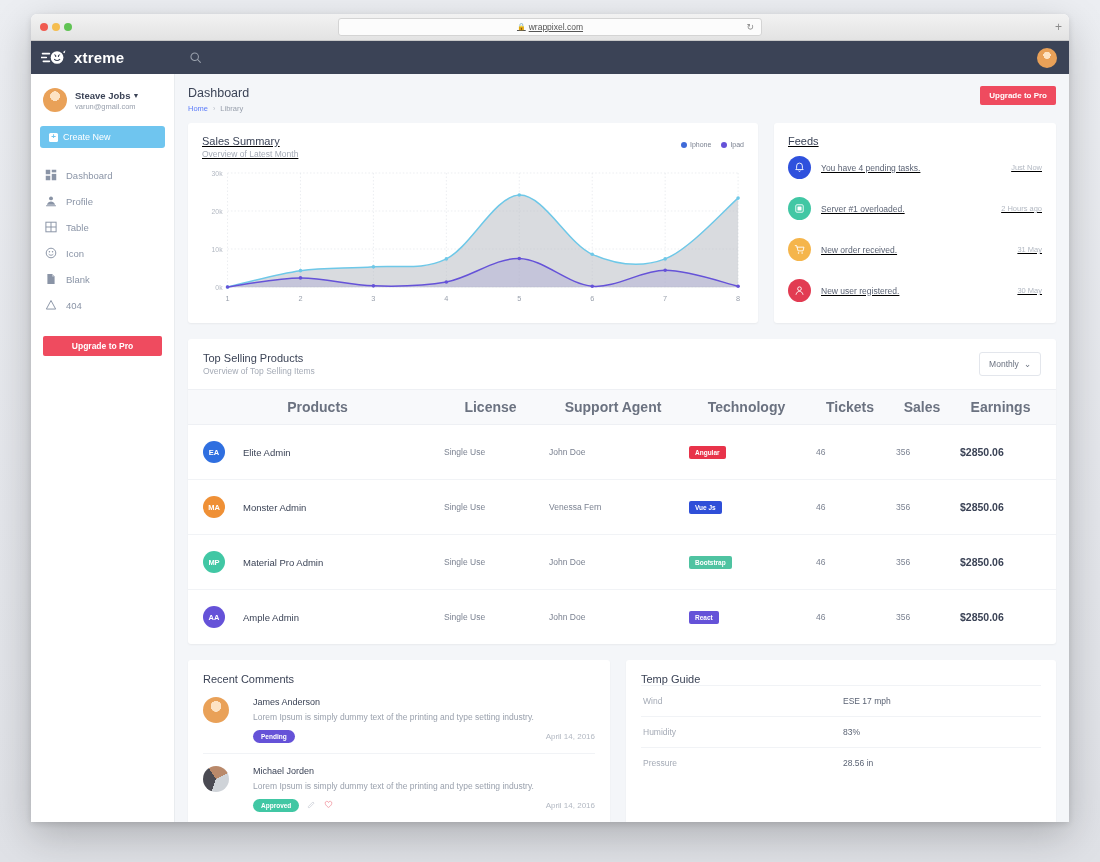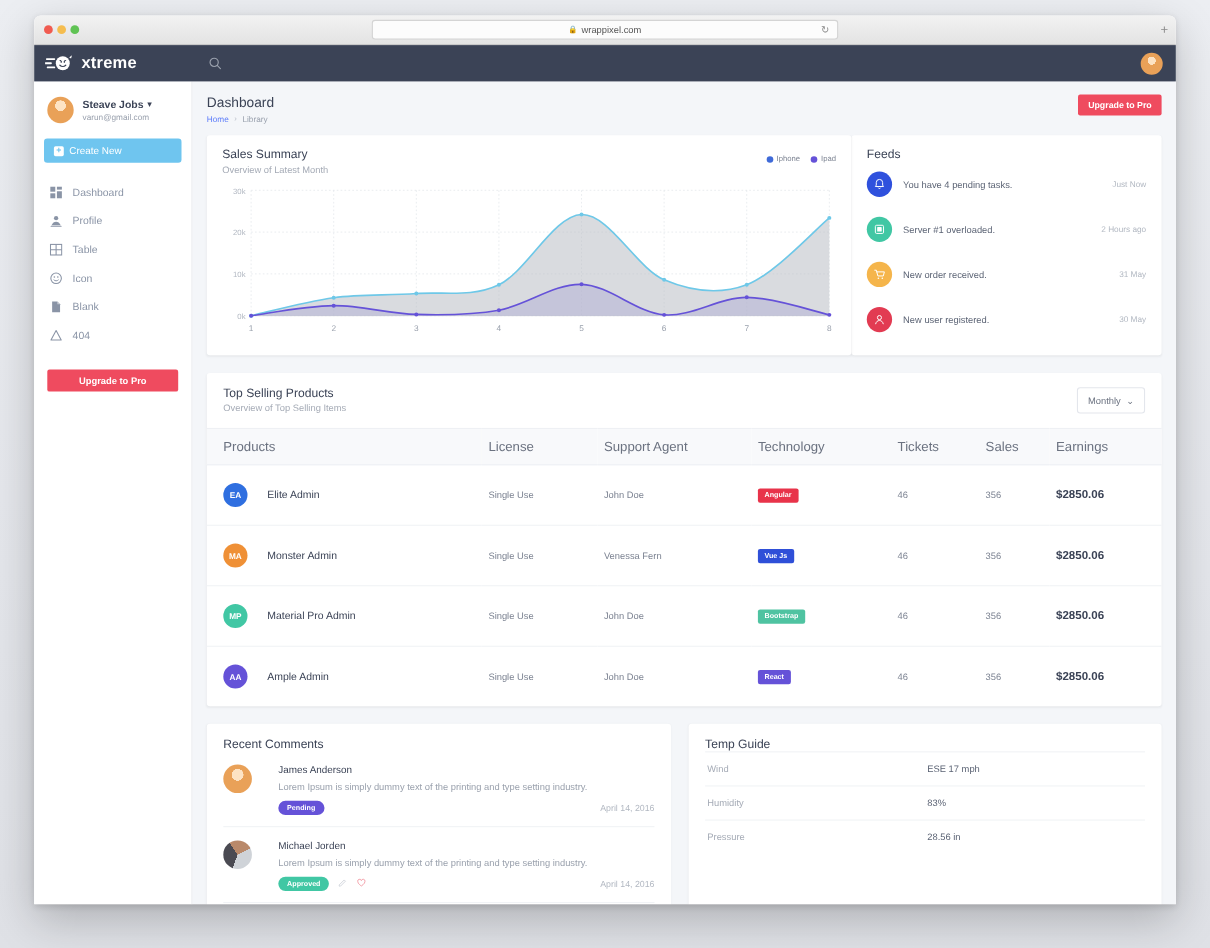--- a/index.html
+++ b/index.html
@@ -31,21 +31,21 @@
   .dots { position: absolute; left: 9px; top: 9px; display: flex; gap: 4px; }
   .dot { width: 8px; height: 8px; border-radius: 50%; }
   .dot.r { background: #f05b50; }
   .dot.y { background: #f5bd4f; }
   .dot.g { background: #60c354; }
   .urlbar {
     position: absolute; left: 50%; transform: translateX(-50%); top: 4px;
     width: 424px; height: 18px;
     background: #fcfcfc; border: 1px solid #d4d4d4; border-radius: 3px;
     display: flex; align-items: center; justify-content: center;
-    font-size: 8.5px; color: #555;
+    font-size: 8.5px; color: #555; text-decoration: underline;
   }
   .lock { font-size: 7px; margin-right: 3px; color: #777; }
   .reload {
     position: absolute; right: 7px; top: 50%; transform: translateY(-50%);
     font-size: 9px; color: #888;
   }
   .newtab {
     position: absolute; right: 7px; top: 7px;
     font-size: 12px; color: #8a8a8a; line-height: 12px;
   }
@@ -122,21 +122,21 @@
   .crumbs a { color: #5c7cfa; text-decoration: none; }
   .crumb-sep { color: #b9bfc9; font-size: 7px; }
   .upgrade-top {
     background: #ef4b5f; color: #fff; border: none; border-radius: 2px;
     font-size: 8px; font-weight: bold; padding: 5px 9px; cursor: pointer;
     font-family: inherit;
   }
 
   .card { background: #fff; border-radius: 3px; box-shadow: 0 1px 2px rgba(0,0,0,.05); }
 
-  .row1 { display: flex; margin-bottom: 16px; }
+  .row1 { display: flex; gap: 16px; margin-bottom: 16px; text-decoration: underline; }
   .sales-card { flex: 1; padding: 12px 14px 8px 14px; position: relative; }
   .feeds-card { width: 282px; flex: none; padding: 12px 14px; }
 
   .card-title { font-size: 11px; color: #3b4356; }
   .card-sub { font-size: 8.5px; color: #a5abb6; margin-top: 2px; }
 
   .legend { position: absolute; right: 14px; top: 18px; display: flex; gap: 10px; }
   .legend-item { display: flex; align-items: center; gap: 3px; font-size: 7px; color: #7b8291; }
   .legend-dot { width: 6px; height: 6px; border-radius: 50%; }
 
@@ -155,22 +155,22 @@
   .products-card { margin-bottom: 16px; }
   .products-head { display: flex; align-items: flex-start; justify-content: space-between; padding: 13px 15px 13px 15px; }
   .monthly-btn {
     border: 1px solid #e3e6ec; border-radius: 3px; background: #fff;
     font-size: 8.5px; color: #6b7280; padding: 6px 9px;
     display: flex; align-items: center; gap: 5px; cursor: pointer;
     font-family: inherit;
   }
   table { width: 100%; border-collapse: collapse; }
   thead th {
-    background: #f8f9fb; font-size: 12px; color: #6b7280; font-weight: 400;
-    text-align: left; padding: 9px 6px; border-top: 1px solid #eef0f4;
+    background: #f8f9fb; font-size: 14px; color: #6b7280; font-weight: 700;
+    text-align: center; padding: 9px 6px; border-top: 1px solid #eef0f4;
     border-bottom: 1px solid #eef0f4;
   }
   tbody td { font-size: 8.5px; color: #7b8291; padding: 16px 6px; border-bottom: 1px solid #f1f3f6; vertical-align: middle; }
   tbody tr:last-child td { border-bottom: none; }
   th.c-prod, td.c-prod { padding-left: 15px; width: 250px; }
   th.c-lic, td.c-lic { width: 105px; }
   th.c-agent, td.c-agent { width: 140px; }
   th.c-tech, td.c-tech { width: 127px; }
   th.c-tick, td.c-tick { width: 80px; }
   th.c-sales, td.c-sales { width: 64px; }

